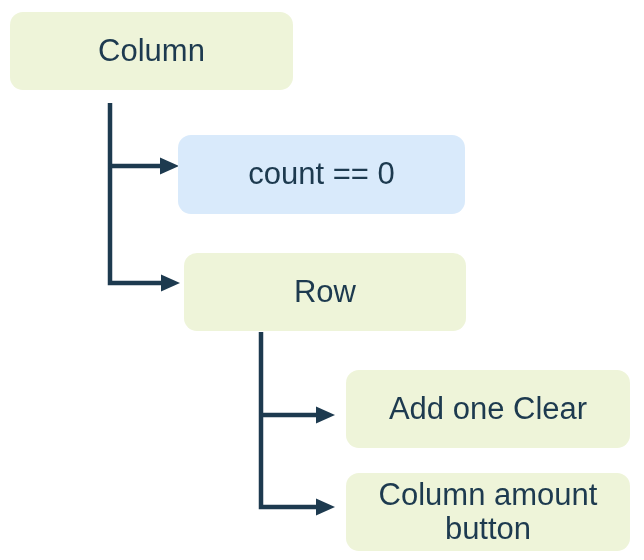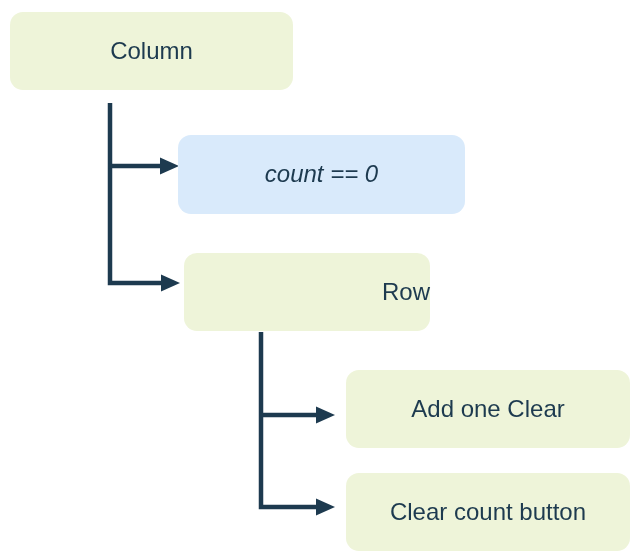--- a/index.html
+++ b/index.html
@@ -34,34 +34,34 @@
     stroke: none;
   }
   .node {
     position: absolute;
     border-radius: 13px;
     background: var(--color-widget-fill, #eef4d9);
     color: var(--color-text, #1d3a4f);
     display: flex;
     align-items: center;
     justify-content: center;
-    font-size: 24px;
+    font-size: 31px;
     line-height: 1.1;
   }
   .node.blue {
     background: var(--color-condition-fill, #d9eafb);
   }
   .node .label {
     max-width: 250px;
     text-align: center;
   }
   
   .node-column  { left: 10px;  top: 12px;  width: 283px; height: 78px; }
-  .node-cond    { left: 178px; top: 135px; width: 287px; height: 79px; font-style: italic; }
-  .node-row     { left: 184px; top: 253px; width: 246px; height: 78px; justify-content: flex-end; }
+  .node-cond    { left: 178px; top: 135px; width: 287px; height: 79px; }
+  .node-row     { left: 184px; top: 253px; width: 282px; height: 78px; }
   .node-add     { left: 346px; top: 370px; width: 284px; height: 78px; }
   .node-clear   { left: 346px; top: 473px; width: 284px; height: 78px; }
 </style>
 </head>
 <body>
 
 <div class="canvas">
 
   <svg class="connectors" viewBox="0 0 644 560" aria-hidden="true">
 
@@ -86,16 +86,16 @@
 
   <div class="node node-row">
     <span class="label">Row</span>
   </div>
 
   <div class="node node-add">
     <span class="label">Add one Clear</span>
   </div>
 
   <div class="node node-clear">
-    <span class="label">Clear count button</span>
+    <span class="label">Column amount button</span>
   </div>
 
 </div>
 
 </body></html>

